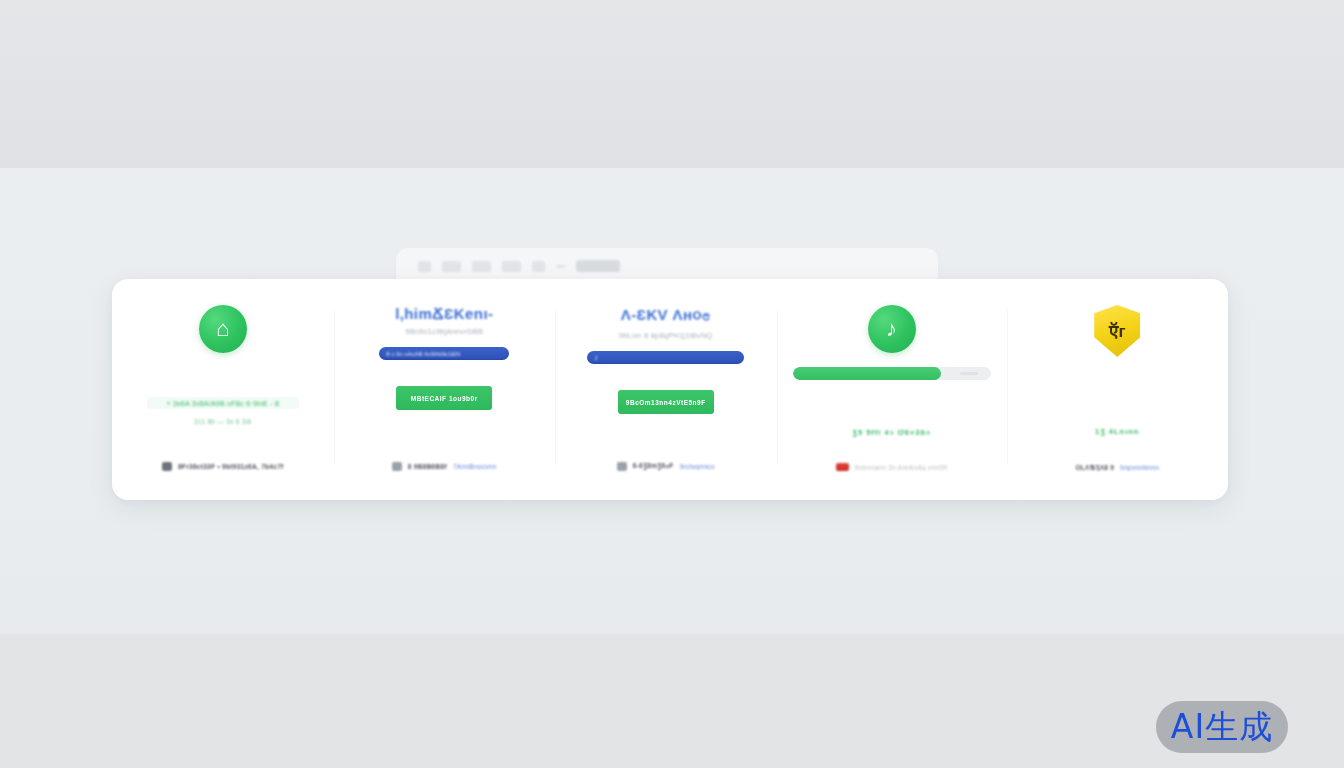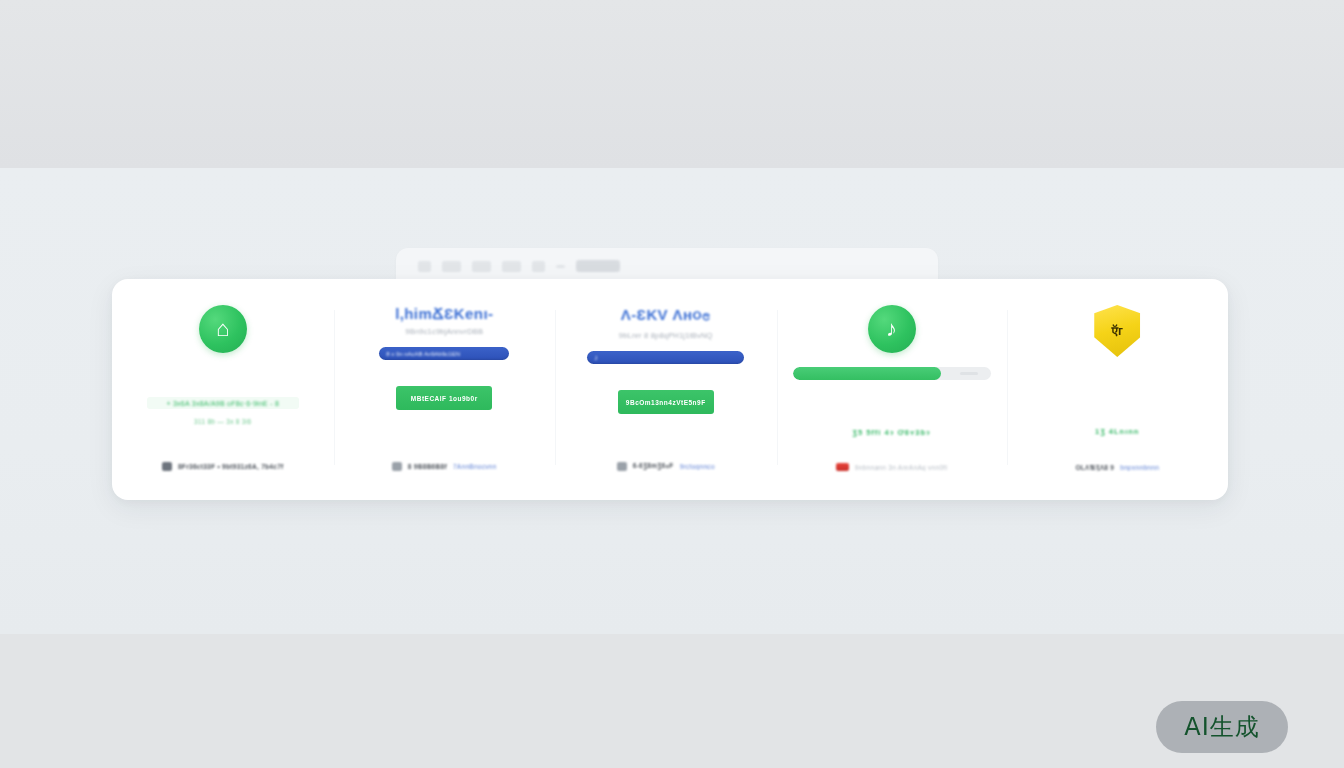--- a/index.html
+++ b/index.html
@@ -93,21 +93,21 @@
     display:flex; align-items:center; justify-content:center;
     filter:blur(.35px);
     box-shadow:0 2px 5px rgba(200,170,0,.25);
   }
   .glyph {
     font-size:22px; line-height:1;
     color:#ffffff;
     font-weight:700;
     filter:blur(.5px);
   }
-  .glyph.dark { color:#3a3000; font-size:12px; }
+  .glyph.dark { color:#3a3000; font-size:17px; }
 
   
   .t {
     display:block;
     filter:blur(1.05px);
     white-space:nowrap;
     overflow:hidden;
     text-align:center;
   }
   .t-head {
@@ -218,22 +218,22 @@
   .mini-ico.soft { background:#9aa1a9; }
 
   
   .watermark {
     position:absolute;
     right:56px; bottom:15px;
     width:132px; height:52px;
     border-radius:26px;
     background:rgba(140,146,152,.62);
     display:flex; align-items:center; justify-content:center;
-    color:#14532d;
-    font-size:24px; letter-spacing:1px;
+    color:#1d4ed8;
+    font-size:33px; letter-spacing:1px;
     font-family:"DejaVu Sans", sans-serif;
   }
 </style>
 </head>
 <body>
 
 <div id="stage">
 
   <div class="band band-top"></div>
   <div class="band band-mid"></div>

